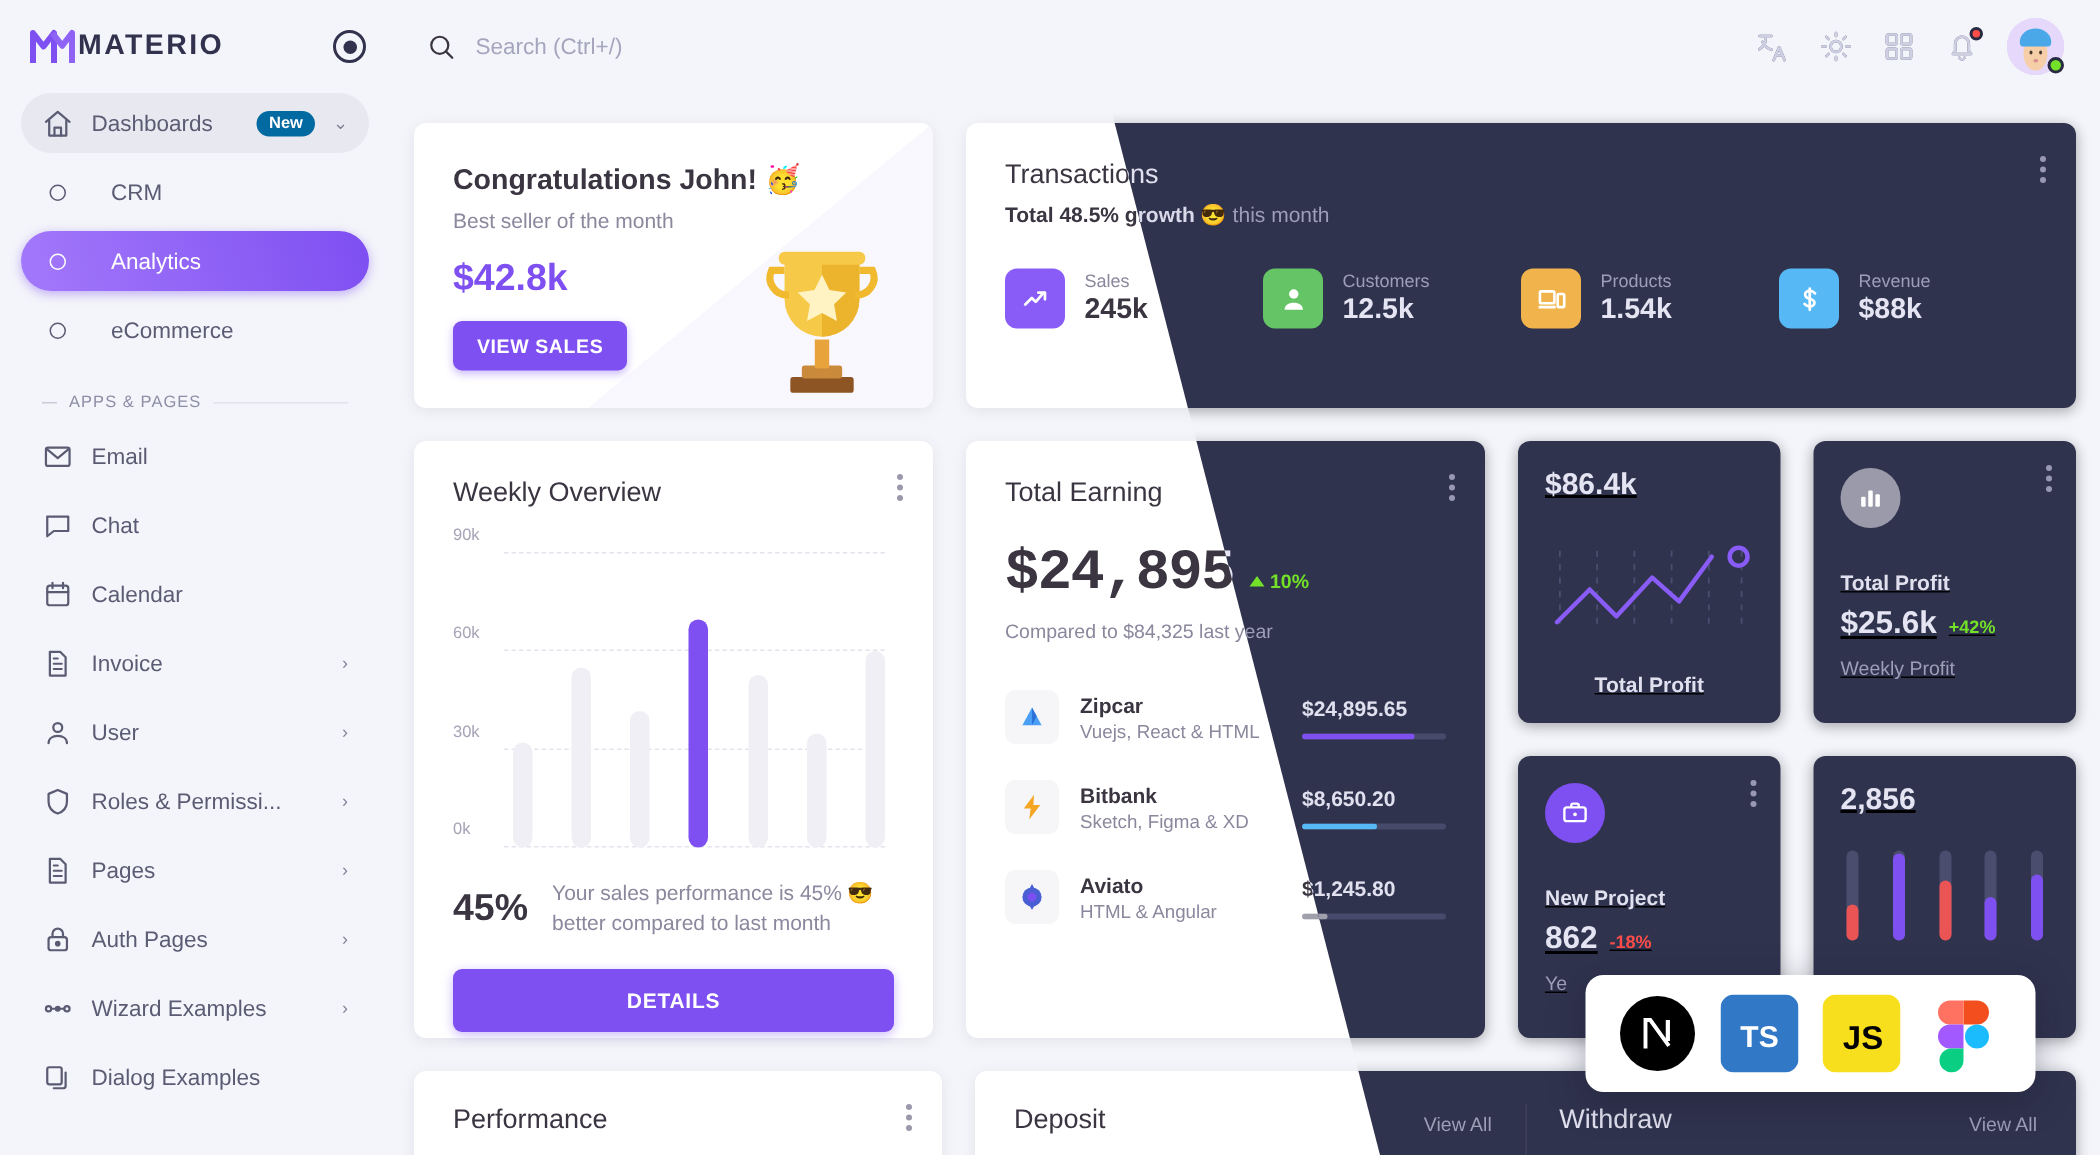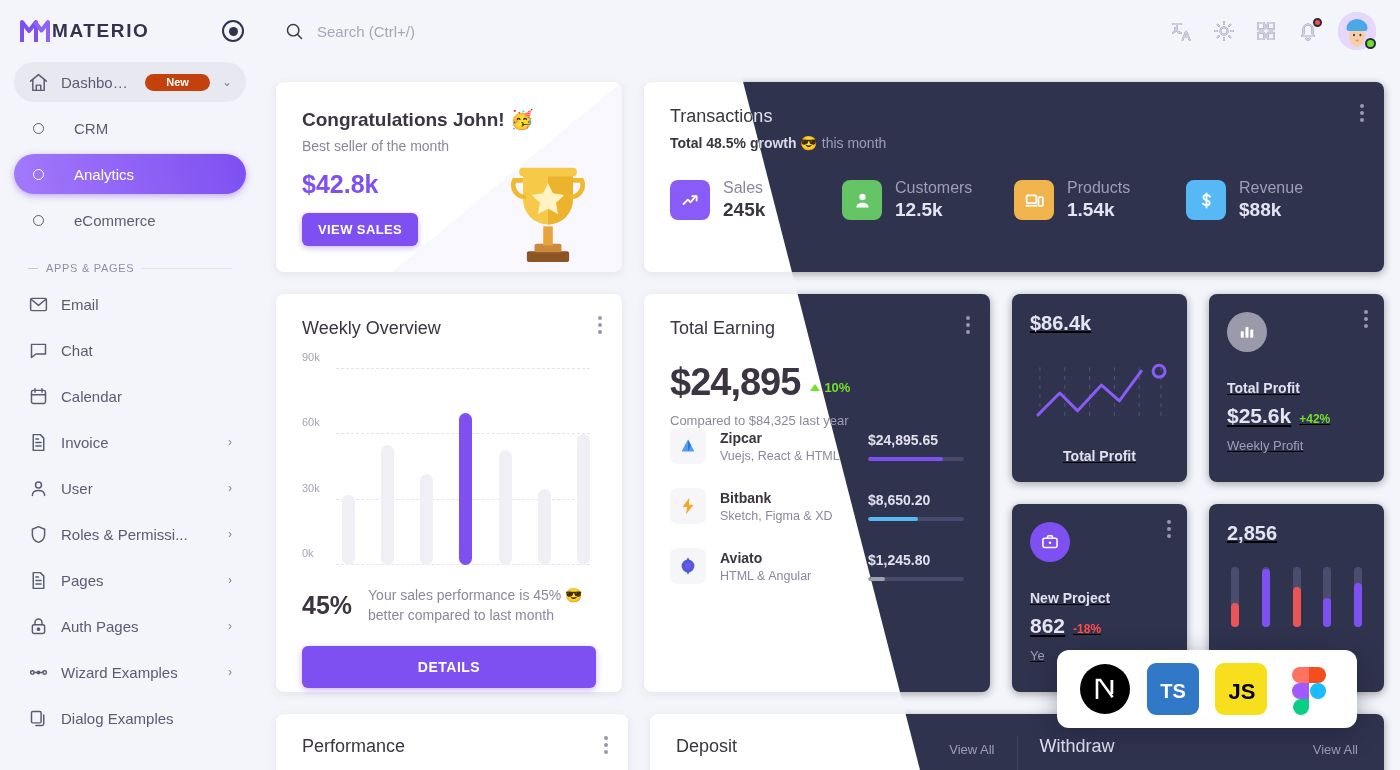--- a/index.html
+++ b/index.html
@@ -61,22 +61,22 @@
   .dark .nav-item { color: #b0b0c8; }
   .nav-item .ico { width: 21px; height: 21px; flex: none; display:flex; align-items:center; justify-content:center;}
   .nav-item .lbl { flex: 1; overflow: hidden; text-overflow: ellipsis; }
   .nav-item.open { background: rgba(80,80,120,.07); }
   .dark .nav-item.open { background: rgba(255,255,255,.05); }
   .nav-item.active {
     background: linear-gradient(72deg, #a379fb 0%, #7e4ff1 100%);
     color: #fff; box-shadow: 0 2px 7px rgba(126,79,241,.45);
   }
   .badge-new {
-    background: #c2410c; color: #fff; font-size: 11px; font-weight: 600;
-    border-radius: 11px; padding: 3px 21px; line-height: 1;
+    background: #0369a1; color: #fff; font-size: 11px; font-weight: 600;
+    border-radius: 11px; padding: 3px 8px; line-height: 1;
   }
   .sub-dot {
     width: 11px; height: 11px; border-radius: 50%;
     border: 1.6px solid currentColor; flex: none; margin-left: 5px;
   }
   .nav-item.sub { padding-left: 14px; }
   .nav-item.sub .lbl { margin-left: 18px; }
   .chev { font-size: 12px; opacity: .75; }
 
   .sec-head {
@@ -172,21 +172,21 @@
   .tx-sub { font-size: 14px; margin-top: 8px; color: #8a889d; }
   .dark .tx-sub { color: #9e9eb8; }
   .tx-sub b { color: #3a3541; font-weight: 600; }
   .dark .tx-sub b { color: #d9d9ea; }
   .tx-stats { display: flex; gap: 0; margin-top: 28px; }
   .tx-stat { display: flex; align-items: center; gap: 13px; width: 172px; }
   .tx-ico {
     width: 40px; height: 40px; border-radius: 8px; flex: none;
     display: flex; align-items: center; justify-content: center; color: #fff;
   }
-  .tx-stat .k { font-size: 16px; color: #8a889d; }
+  .tx-stat .k { font-size: 12px; color: #8a889d; }
   .dark .tx-stat .k { color: #9e9eb8; }
   .tx-stat .v { font-size: 19px; font-weight: 600; color: #3a3541; margin-top: 2px; }
   .dark .tx-stat .v { color: #e4e4f2; }
 
   
   .weekly { width: 352px; height: 398px; padding: 24px 26px 22px 26px; }
   .chart-area { position: relative; height: 196px; margin-top: 30px; }
   .ytick {
     position: absolute; left: 0; font-size: 11px; color: #a5a3b5;
     transform: translateY(-50%);
@@ -213,27 +213,27 @@
     display: block; width: 100%; margin-top: 20px;
     background: #7e4ff1; color: #fff; border: none; border-radius: 6px;
     padding: 13px 0; font-size: 14px; font-weight: 600; letter-spacing: .5px;
     cursor: pointer; box-shadow: 0 2px 7px rgba(126,79,241,.4);
     font-family: "Liberation Sans", sans-serif;
   }
 
   
   .earning { width: 352px; height: 398px; padding: 24px 26px; }
   .earn-big { display: flex; align-items: flex-end; gap: 10px; margin-top: 22px; }
-  .earn-big .n { font-size: 38px; font-weight: 600; color: #3a3541; letter-spacing: -1px; }
+  .earn-big .n { font-size: 38px; font-weight: 600; color: #3a3541; letter-spacing: -1px; font-family: Liberation Mono, monospace; }
   .dark .earn-big .n { color: #e4e4f2; }
   .earn-big .up { display: flex; align-items: center; gap: 4px; color: #72e128; font-size: 13px; font-weight: 600; margin-bottom: 9px;}
   .tri-up { width:0;height:0;border-left:5px solid transparent;border-right:5px solid transparent;border-bottom:7px solid #72e128; }
   .earn-cmp { font-size: 13px; color: #8a889d; margin-top: 9px; }
   .dark .earn-cmp { color: #9e9eb8; }
-  .earn-list { }
+  .earn-list { margin-top: 32px; }
   .earn-row { display: flex; align-items: center; gap: 14px; margin-bottom: 24px; }
   .earn-logo {
     width: 36px; height: 36px; border-radius: 7px; background: #f6f6f9;
     display: flex; align-items: center; justify-content: center; flex: none;
   }
   .dark .earn-logo { background: #393c5b; }
   .earn-meta { flex: 1; }
   .earn-meta .nm { font-size: 14px; font-weight: 600; color: #3a3541; }
   .dark .earn-meta .nm { color: #e0e0ef; }
   .earn-meta .ds { font-size: 12.5px; color: #8a889d; margin-top: 3px; }

